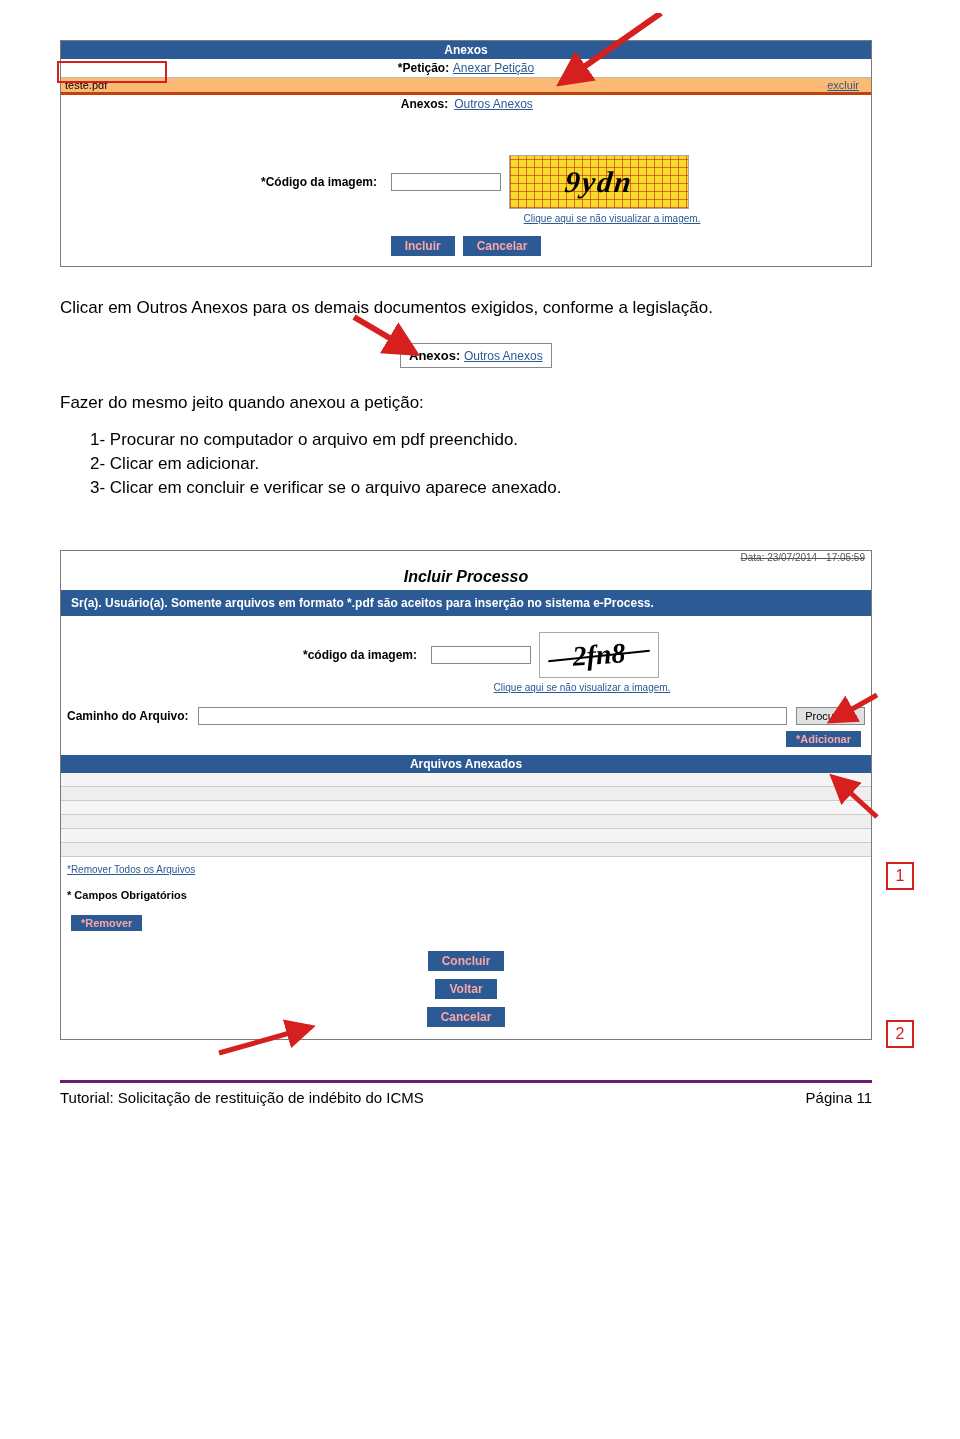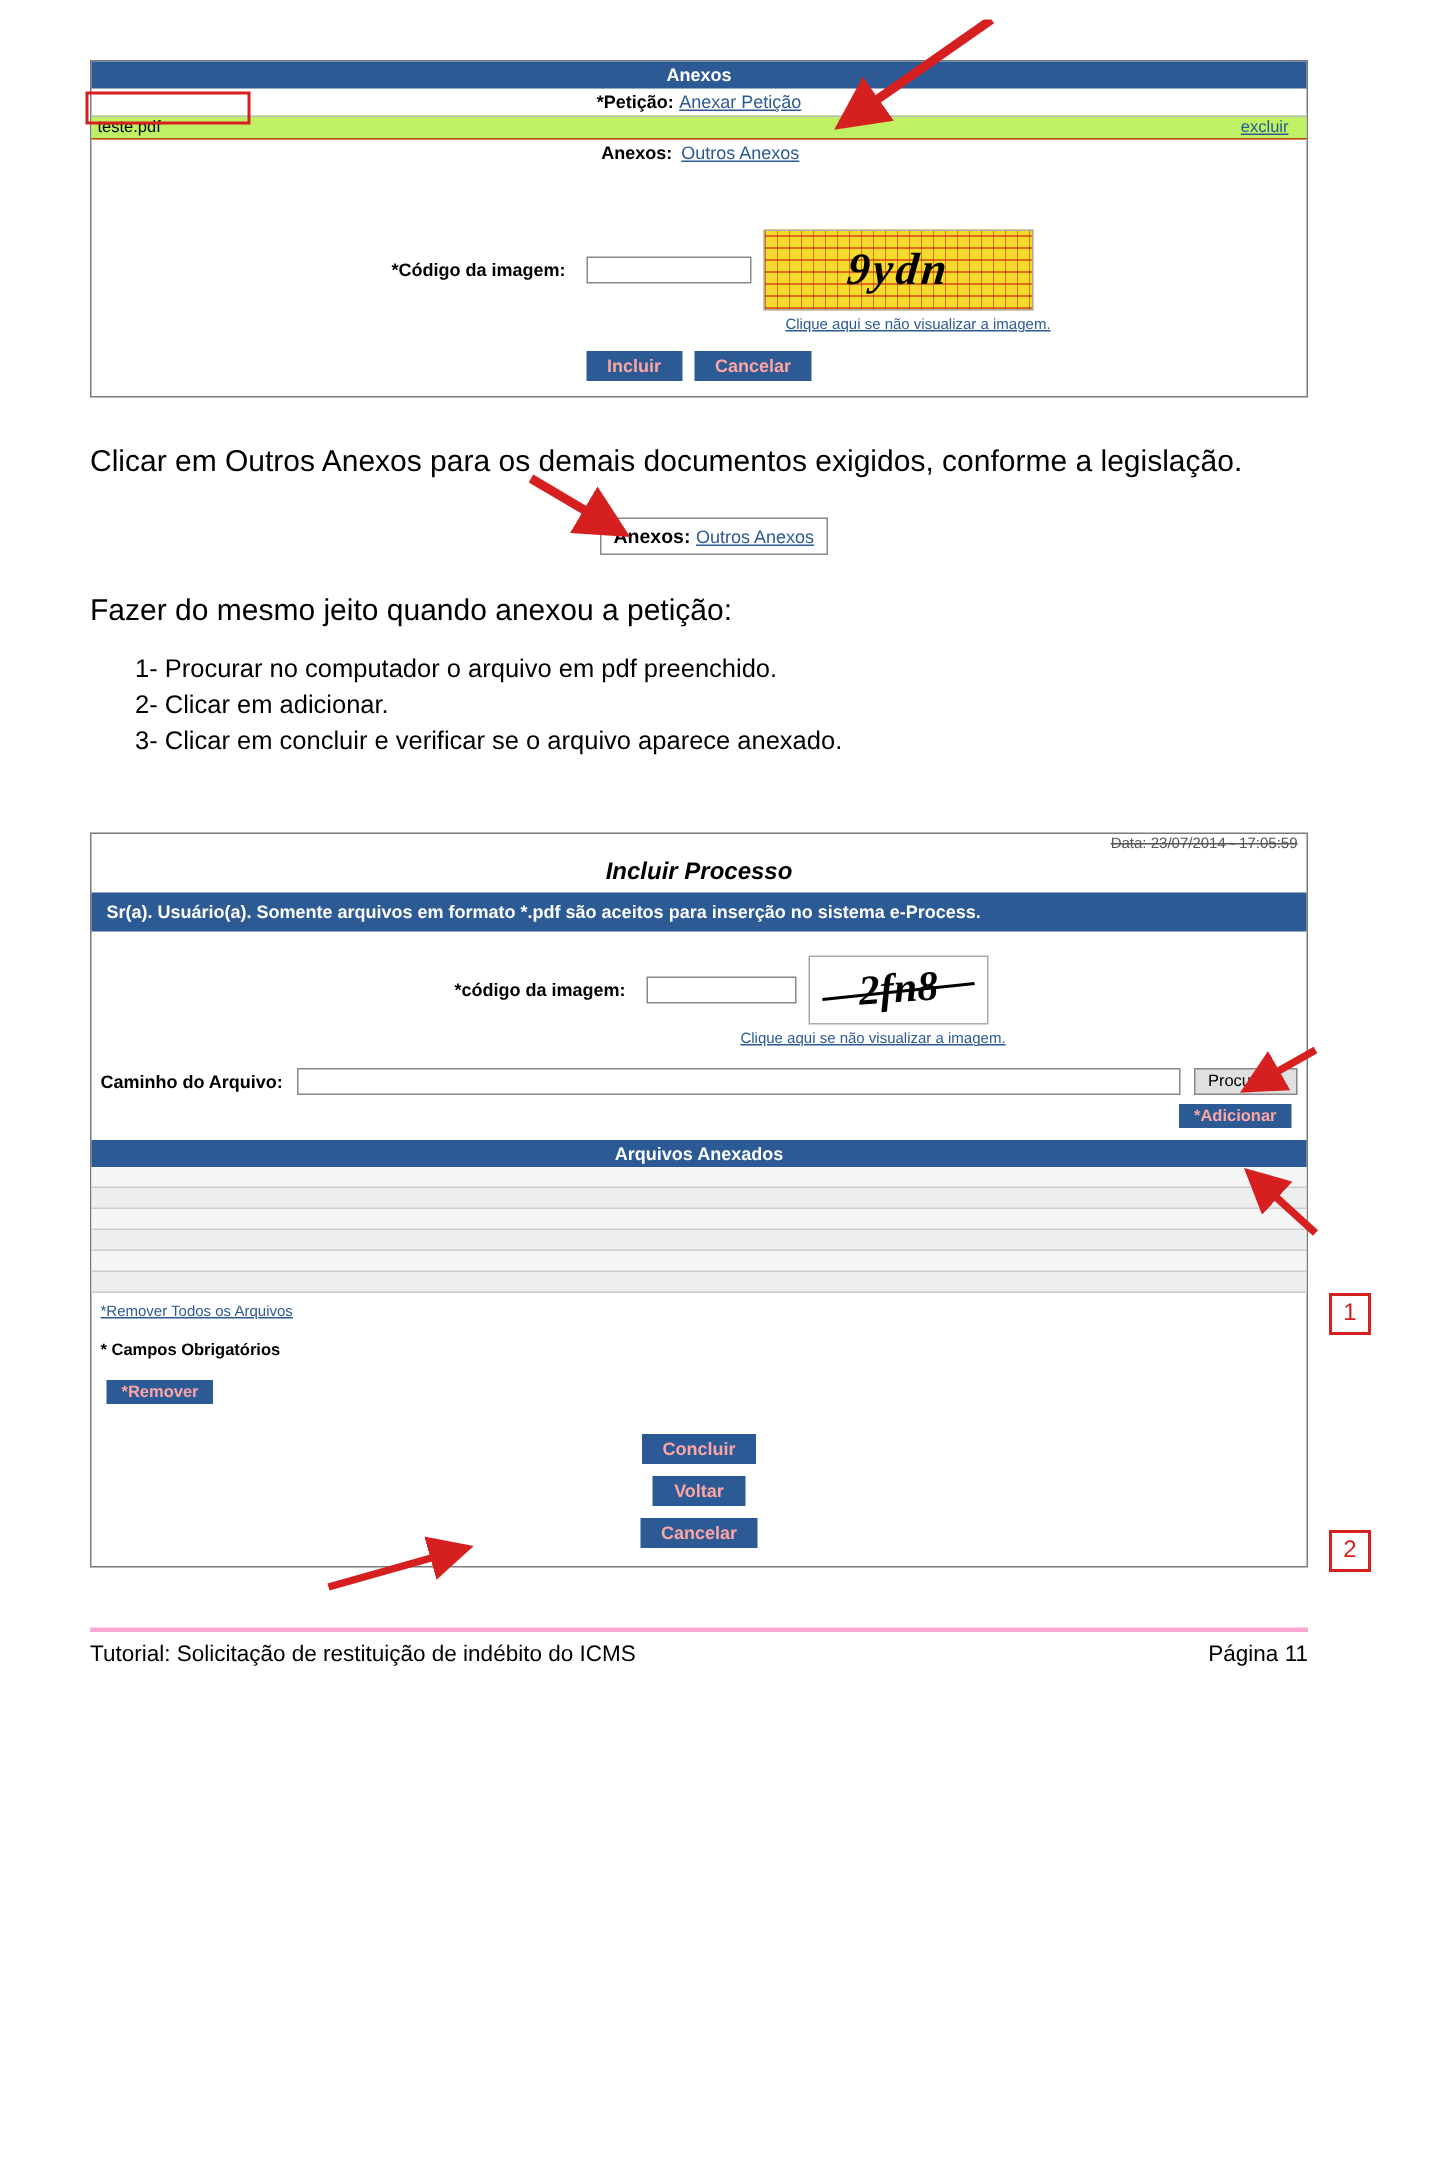--- a/index.html
+++ b/index.html
@@ -43,23 +43,23 @@
   }
   .link {
     color: #2c5a94;
     text-decoration: underline;
     cursor: pointer;
     font-size: 12px;
   }
   .file-row {
     display: flex;
     align-items: center;
-    background: #bef264;
+    background: #fdba74;
     border-top: 1px solid #bbb;
-    border-bottom: 1px solid #c2410c;
+    border-bottom: 3px solid #c2410c;
     padding: 1px 4px;
     font-size: 11px;
   }
   .file-name { flex: 1; }
   .file-del { color: #2c5a94; text-decoration: underline; font-size: 11px; margin-right: 8px; }
   .highlight-box-red {
     border: 2px solid #d62020;
     position: absolute;
   }
   .btn {
@@ -140,21 +140,21 @@
     font-size: 11px;
     padding: 1px 3px;
   }
   .arrow {
     position: absolute;
     z-index: 10;
   }
   .arrow svg { display:block; }
   .body-text {
     font-family: Arial, sans-serif;
-    font-size: 20px;
+    font-size: 17px;
     line-height: 1.3;
     margin: 14px 0;
   }
   .body-text-list {
     font-family: Arial, sans-serif;
     font-size: 17px;
     margin-left: 30px;
     line-height: 1.4;
   }
   .snippet-box {
@@ -184,21 +184,21 @@
     font-weight: bold;
     padding: 6px 10px;
   }
   .file-table-row {
     border-bottom: 1px solid #ccc;
     height: 14px;
     background: #f5f5f5;
   }
   .file-table-row:nth-child(even){ background:#eeeeee; }
   .footer-line {
-    border-top: 3px solid #f9a8d4;
+    border-top: 3px solid #701a75;
     margin-top: 40px;
     display: flex;
     justify-content: space-between;
     font-family: Arial;
     font-size: 15px;
     padding-top: 6px;
   }
 </style>
 </head>
 <body>

